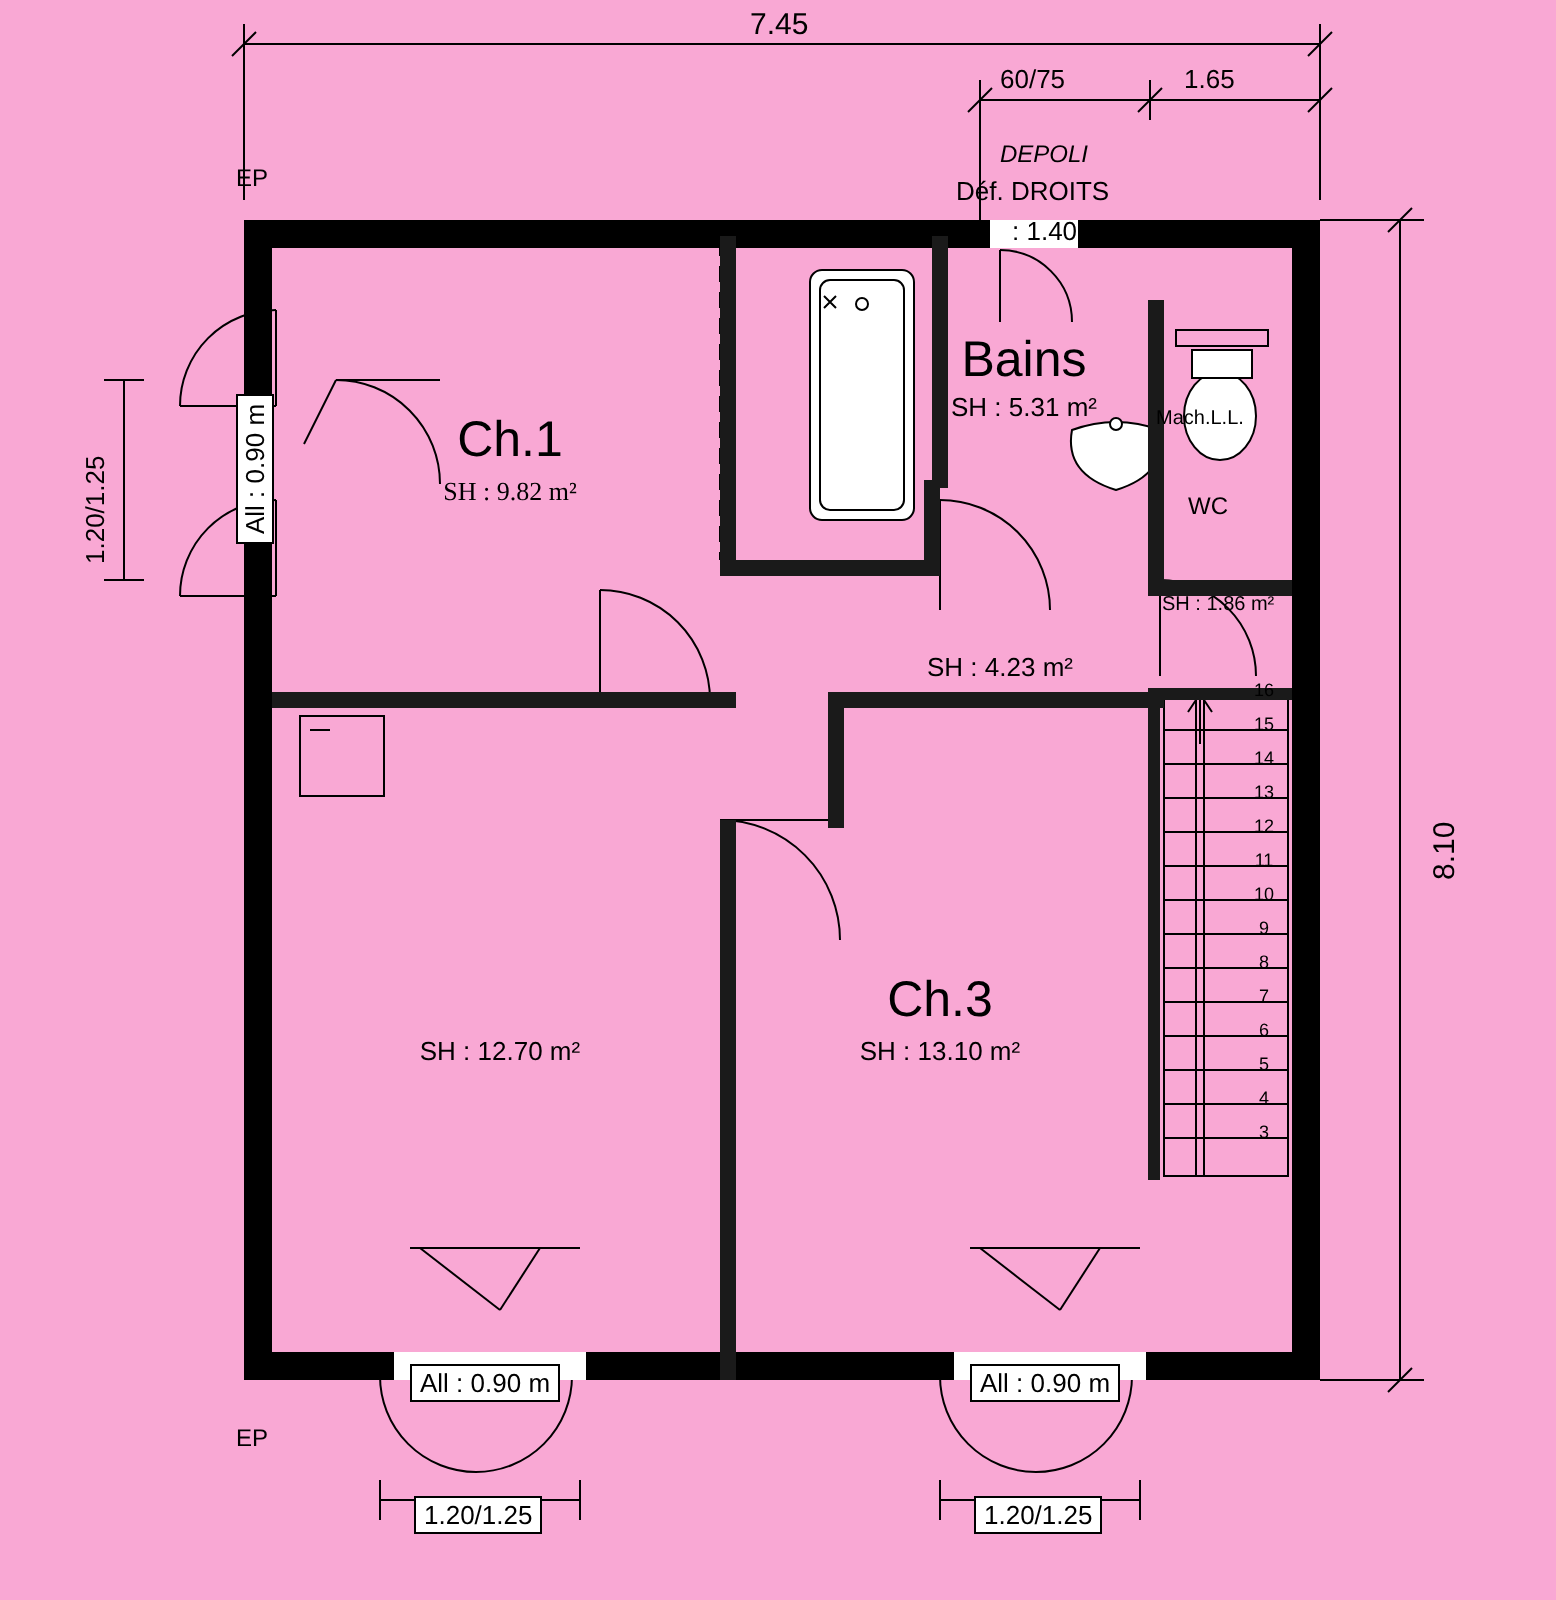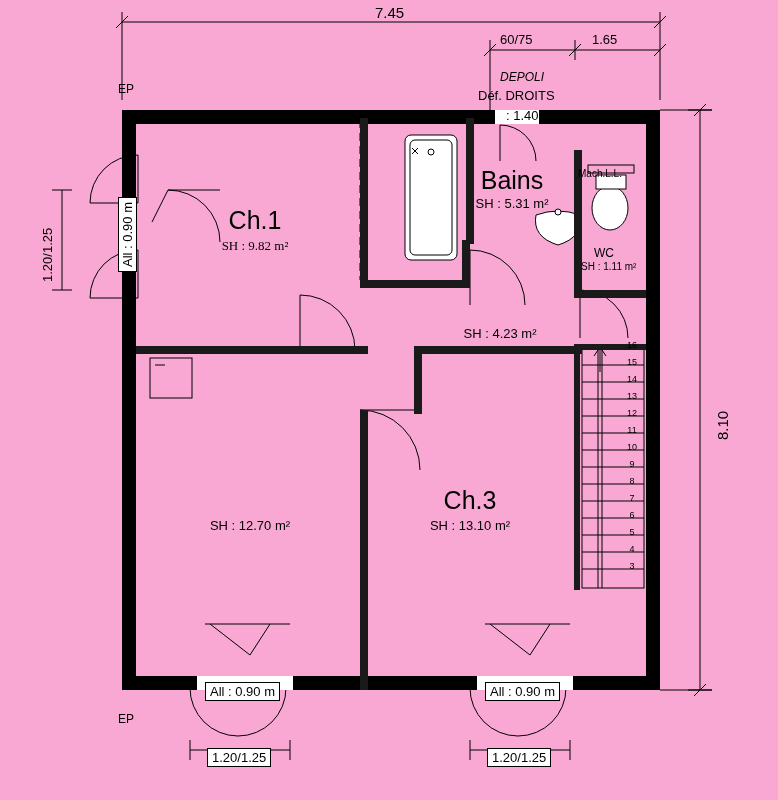--- a/index.html
+++ b/index.html
@@ -51,21 +51,21 @@
   .room-area {
     font-size: 13px;
     text-align: center;
     white-space: nowrap;
   }
   .tiny {
     font-size: 11px;
     white-space: nowrap;
     text-align: center;
   }
-  .tiny10 { font-size: 10px; white-space: nowrap; }
+  .tiny10 { font-size: 10px; white-space: nowrap; margin-top: 36px; }
 
   
   .wall-out { background: #000; }
   .wall-in { background: #1a1a1a; }
 
   
   svg.overlay {
     position: absolute;
     left: 0; top: 0;
     width: 778px;
@@ -254,21 +254,21 @@
 
   <div class="abs room-name" style="left:410px; top:486px; width:120px;">Ch.3</div>
   <div class="abs room-area" style="left:400px; top:518px; width:140px;">SH : 13.10 m²</div>
 
   <div class="abs room-name" style="left:462px; top:166px; width:100px;">Bains</div>
   <div class="abs room-area" style="left:452px; top:196px; width:120px;">SH : 5.31 m²</div>
 
   <div class="abs room-area" style="left:440px; top:326px; width:120px;">SH : 4.23 m²</div>
 
   <div class="abs tiny" style="left:594px; top:246px; font-size:12px;">WC</div>
-  <div class="abs tiny10" style="left:581px; top:261px;">SH : 1.11 m²</div>
+  <div class="abs tiny10" style="left:581px; top:261px;">SH : 1.86 m²</div>
 
   <div class="abs tiny10" style="left:578px; top:168px;">Mach.L.L.</div>
 
   <div class="abs ep" style="left:118px; top:82px;">EP</div>
   <div class="abs ep" style="left:118px; top:712px;">EP</div>
 
   <div class="abs italic" style="left:500px; top:70px;">DEPOLI</div>
   <div class="abs dim-small" style="left:478px; top:88px;">Déf. DROITS</div>
   <div class="abs dim-small" style="left:506px; top:108px;">: 1.40</div>
 

